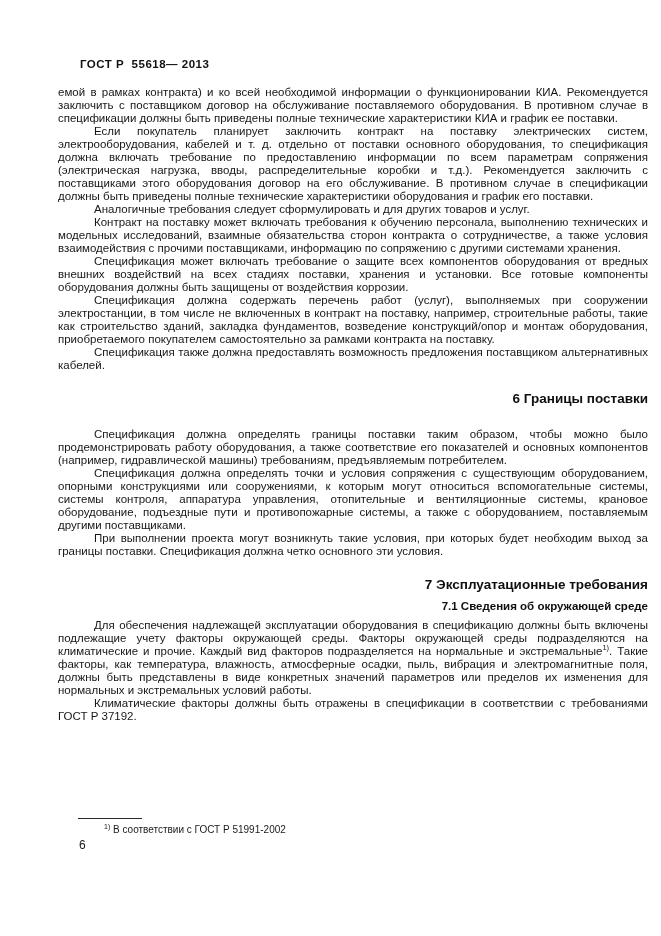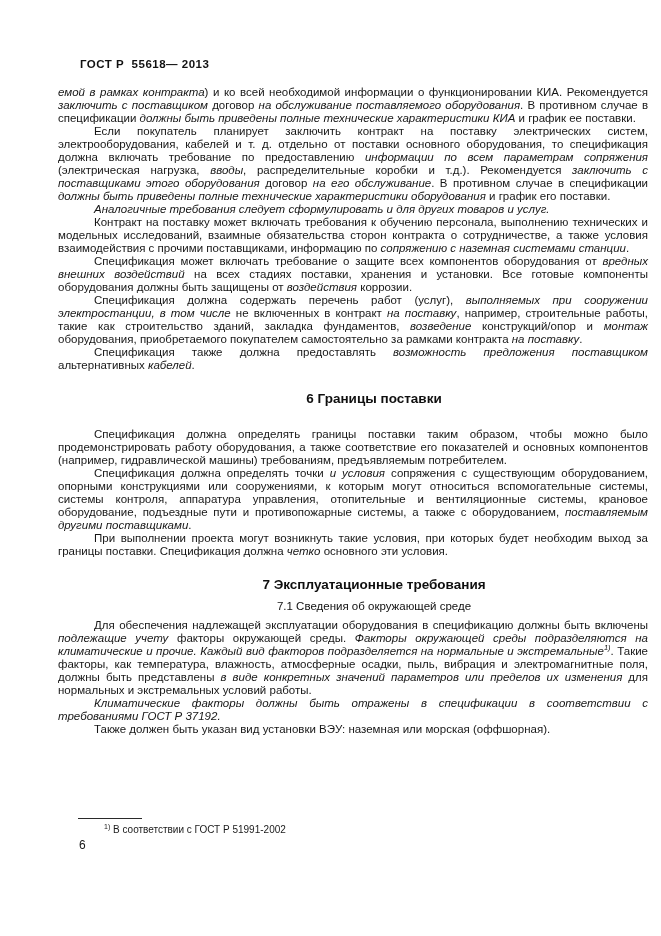--- a/index.html
+++ b/index.html
@@ -26,36 +26,36 @@
     position: absolute;
     left: 58px;
     top: 86px;
     width: 590px;
     font-size: 11.5px;
     line-height: 13px;
     text-align: justify;
   }
   p.para { margin: 0; text-indent: 36px; }
   p.para.noindent { text-indent: 0; }
-  .it { font-style: italic; }
+  .it { }
   sup { font-size: 7.5px; line-height: 0; vertical-align: super; }
   .section-heading {
     font-weight: bold;
     font-size: 13.5px;
     line-height: 16px;
     margin: 19px 0 21px 42px;
-    text-align: center;
+    text-align: right;
     color: #0f0f0f;
   }
   .subsection-heading {
-    font-weight: normal;
+    font-weight: bold;
     font-size: 11.5px;
     line-height: 13px;
     margin: 7px 0 6px 42px;
-    text-align: center;
+    text-align: right;
     color: #0f0f0f;
   }
   .section-heading + .subsection-heading { margin-top: -14px; }
   .footnote {
     position: absolute;
     left: 78px;
     top: 818px;
     font-size: 10px;
     line-height: 12px;
     color: #1a1a1a;
@@ -79,33 +79,32 @@
 </head>
 <body>
 
 <div class="page">
   <div class="running-header">ГОСТ Р  55618— 2013</div>
 
   <div class="doc-body">
       <p class="para noindent"><span class="it">емой в рамках контракта</span><span>) и ко всей необходимой информации о функционировании КИА. Рекомендуется </span><span class="it">заключить с поставщиком</span><span> договор </span><span class="it">на обслуживание поставляемого оборудования</span><span>. В противном случае в спецификации </span><span class="it">должны быть приведены полные технические характеристики КИА</span><span> и график ее поставки.</span></p>
       <p class="para"><span>Если покупатель планирует заключить контракт на поставку электрических систем, электрооборудования, кабелей и т. д. отдельно от поставки основного оборудования, то спецификация должна включать требование по предоставлению </span><span class="it">информации по всем параметрам сопряжения</span><span> (электрическая нагрузка, </span><span class="it">вводы</span><span>, распределительные коробки и т.д.). Рекомендуется </span><span class="it">заключить с поставщиками этого оборудования</span><span> договор </span><span class="it">на его обслуживание</span><span>. В противном случае в спецификации </span><span class="it">должны быть приведены полные технические характеристики оборудования</span><span> и график его поставки.</span></p>
       <p class="para"><span class="it">Аналогичные требования следует сформулировать и для других товаров и услуг.</span></p>
-      <p class="para"><span>Контракт на поставку может включать требования к обучению персонала, выполнению технических и модельных исследований, взаимные обязательства сторон контракта о сотрудничестве, а также условия взаимодействия с прочими поставщиками, информацию по </span><span class="it">сопряжению с наземная системами станции</span><span>.</span></p>
+      <p class="para"><span>Контракт на поставку может включать требования к обучению персонала, выполнению технических и модельных исследований, взаимные обязательства сторон контракта о сотрудничестве, а также условия взаимодействия с прочими поставщиками, информацию по </span><span class="it">сопряжению с другими системами хранения</span><span>.</span></p>
       <p class="para"><span>Спецификация может включать требование о защите всех компонентов оборудования от </span><span class="it">вредных внешних воздействий</span><span> на всех стадиях поставки, хранения и установки. Все готовые компоненты оборудования должны быть защищены от </span><span class="it">воздействия</span><span> коррозии.</span></p>
       <p class="para"><span>Спецификация должна содержать перечень работ (услуг), </span><span class="it">выполняемых при сооружении электростанции, в том числе</span><span> не включенных в контракт </span><span class="it">на поставку</span><span>, например, строительные работы, такие как строительство зданий, закладка фундаментов, </span><span class="it">возведение</span><span> конструкций/опор и </span><span class="it">монтаж</span><span> оборудования, приобретаемого покупателем самостоятельно за рамками контракта </span><span class="it">на поставку</span><span>.</span></p>
       <p class="para"><span>Спецификация также должна предоставлять </span><span class="it">возможность предложения поставщиком</span><span> альтернативных </span><span class="it">кабелей</span><span>.</span></p>
       <div class="section-heading">6 Границы поставки</div>
       <p class="para"><span>Спецификация должна определять границы поставки таким образом, чтобы можно было продемонстрировать работу оборудования, а также соответствие его показателей и основных компонентов (например, гидравлической машины) требованиям, предъявляемым потребителем.</span></p>
       <p class="para"><span>Спецификация должна определять точки </span><span class="it">и условия</span><span> сопряжения с существующим оборудованием, опорными конструкциями или сооружениями, к которым могут относиться вспомогательные системы, системы контроля, аппаратура управления, отопительные и вентиляционные системы, крановое оборудование, подъездные пути и противопожарные системы, а также с оборудованием, </span><span class="it">поставляемым другими поставщиками</span><span>.</span></p>
       <p class="para"><span>При выполнении проекта могут возникнуть такие условия, при которых будет необходим выход за границы поставки. Спецификация должна </span><span class="it">четко</span><span> основного эти условия.</span></p>
       <div class="section-heading">7 Эксплуатационные требования</div>
       <div class="subsection-heading">7.1 Сведения об окружающей среде</div>
       <p class="para"><span>Для обеспечения надлежащей эксплуатации оборудования в спецификацию должны быть включены </span><span class="it">подлежащие учету</span><span> факторы окружающей среды. </span><span class="it">Факторы окружающей среды подразделяются на климатические и прочие. Каждый вид факторов подразделяется на нормальные и экстремальные</span><sup class="it">1)</sup><span>. Такие факторы, как температура, влажность, атмосферные осадки, пыль, вибрация и электромагнитные поля, должны быть представлены </span><span class="it">в виде конкретных значений параметров или пределов их изменения</span><span> для нормальных и экстремальных условий работы.</span></p>
       <p class="para"><span class="it">Климатические факторы должны быть отражены в спецификации в соответствии с требованиями ГОСТ Р 37192.</span></p>
-      <p class="para"><span>Также должен быть указан вид установки ВЭУ: наземная или морская (оффшорная).</span></p>
     </div>
 
   <div class="footnote">
     <div class="footnote-rule"></div>
     <div class="footnote-line"><sup>1)</sup> <span>В соответствии с ГОСТ Р 51991-2002</span></div>
   </div>
 
   <div class="page-number">6</div>
 </div>
 

